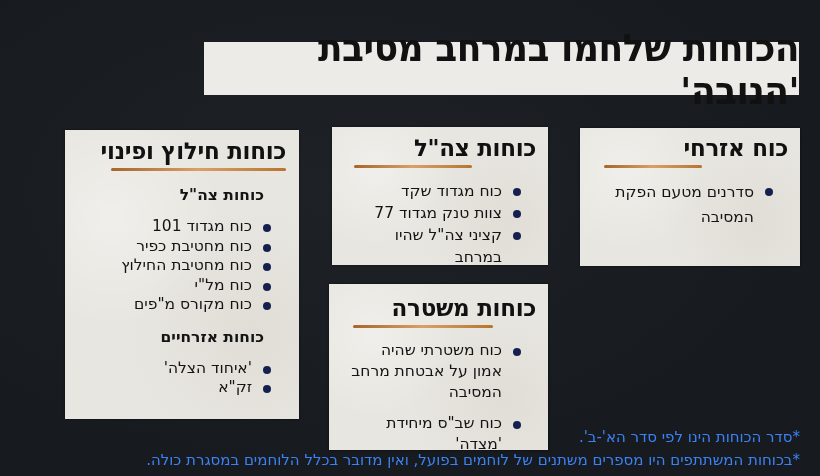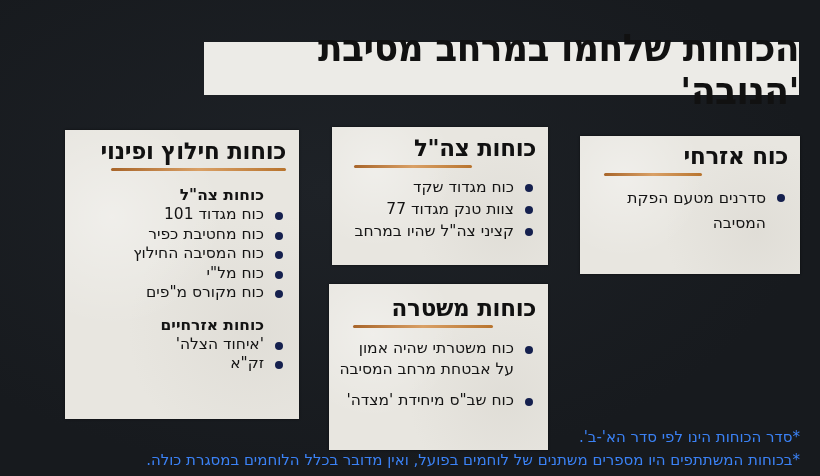--- a/index.html
+++ b/index.html
@@ -29,32 +29,32 @@
       color:#141414;
     }
     .card-head {
       font-weight:bold; font-size:23px; line-height:28px; color:#111;
       display:inline-block; letter-spacing:-0.3px;
     }
     .underline {
       height:3px; border-radius:2px;
       background:linear-gradient(to left, #b8742e 0%, #d9a066 50%, #a8652a 100%);
     }
-    ul { list-style:none; margin:0; padding:0; }
+    ul { list-style:none; margin:12px; padding:0; }
     li {
       position:relative; font-size:15.5px; line-height:22px; padding-right:22px;
     }
     li::before {
       content:""; position:absolute; right:3px; top:8px; width:8px; height:8px;
       border-radius:50%; background:#15204e;
     }
     .subhead { font-weight:bold; font-size:15.5px; line-height:22px; padding-right:12px; }
 
     
-    #card-civil { left:580px; top:136px; width:220px; height:138px; padding:6px 12px 0 10px; }
+    #card-civil { left:580px; top:128px; width:220px; height:138px; padding:6px 12px 0 10px; }
     #card-civil .head-wrap { text-align:right; }
     #card-civil .underline { width:98px; margin:3px 0 10px 0; margin-right:auto; margin-left:14px; }
     
     #card-idf { left:332px; top:127px; width:216px; height:138px; padding:7px 12px 0 10px; }
     #card-idf .underline { width:118px; margin:3px 0 8px 0; margin-right:auto; margin-left:12px; }
     
     #card-police { left:329px; top:284px; width:219px; height:166px; padding:10px 12px 0 10px; }
     #card-police .underline { width:140px; margin:3px 0 10px 0; margin-right:auto; margin-left:14px; }
     #card-police li { line-height:21px; }
     #card-police li.gap { margin-top:10px; }
@@ -109,21 +109,21 @@
 
 <div class="card" id="card-rescue">
   <div class="card-head">כוחות חילוץ ופינוי</div>
   <div class="underline"></div>
 
   <div class="sect">
     <div class="subhead">כוחות צה"ל</div>
     <ul>
       <li>כוח מגדוד 101</li>
       <li>כוח מחטיבת כפיר</li>
-      <li>כוח המסיבה החילוץ</li>
+      <li>כוח מחטיבת החילוץ</li>
       <li>כוח מל"י</li>
       <li>כוח מקורס מ"פים</li>
     </ul>
   </div>
 
 
   <div class="sect">
     <div class="subhead">כוחות אזרחיים</div>
     <ul>
       <li>'איחוד הצלה'</li>

